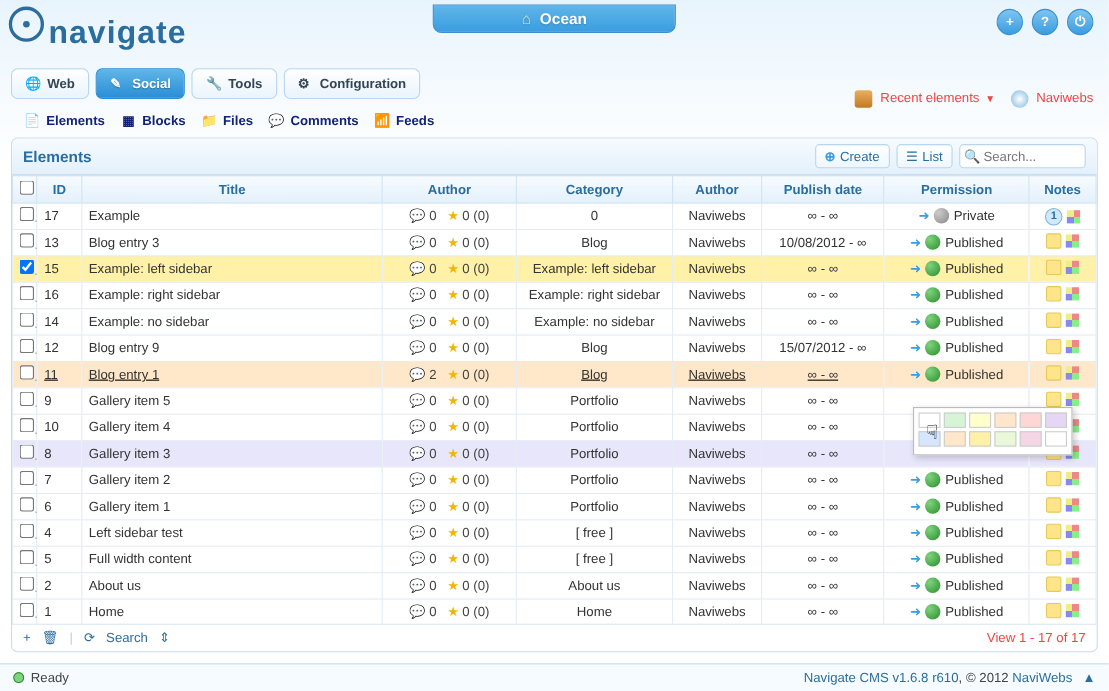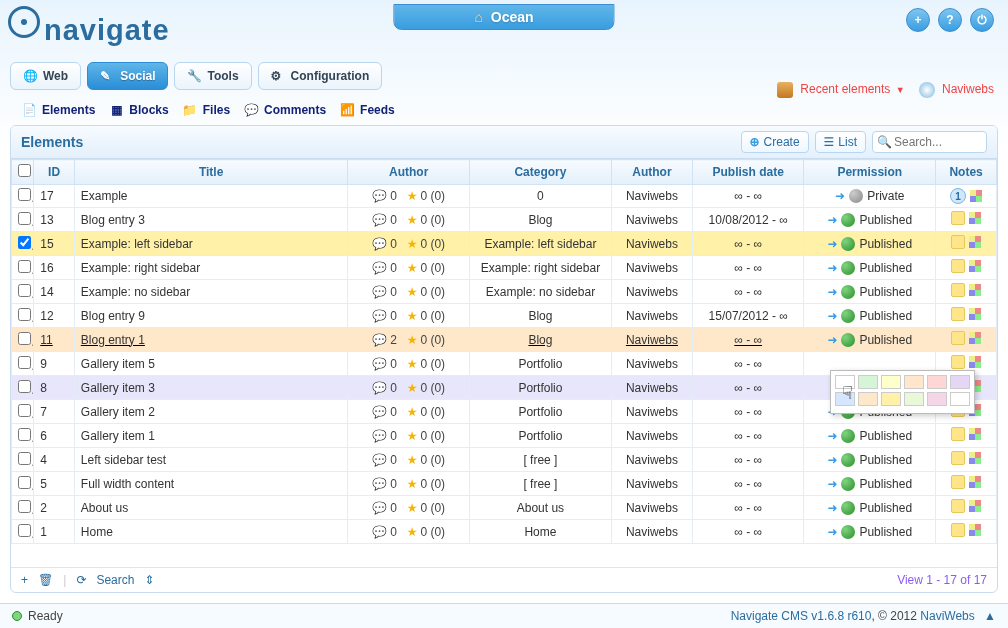--- a/index.html
+++ b/index.html
@@ -44,21 +44,21 @@
 .globe { width:14px; height:14px; border-radius:50%; background:radial-gradient(circle at 30% 30%, #7fd47f, #2a8d2a); display:inline-block; }
 .globe.gray { background:radial-gradient(circle at 30% 30%, #ccc, #888); }
 .arrow { color:#3a9de0; }
 .notes-cell { display:inline-flex; gap:4px; align-items:center; }
 .noteicon { width:14px; height:14px; background:#ffe58a; border:1px solid #e6c95b; border-radius:2px; display:inline-block; }
 .gridicon { width:12px; height:12px; background: conic-gradient(#e88 0 25%, #8e8 0 50%, #88e 0 75%, #ee8 0); display:inline-block; }
 .numbadge { width:16px; height:16px; border-radius:50%; background:#cfe8fb; border:1px solid #7ab7e0; color:#2a6d9e; font-size:10px; display:inline-flex; align-items:center; justify-content:center; font-weight:bold; }
 .pager { display:flex; justify-content:space-between; align-items:center; padding:5px 10px; border-top:1px solid #d9e7f4; font-size:12px; }
 .pager-left { display:flex; gap:10px; align-items:center; color:#2a6d9e; }
 .pager-left span { cursor:pointer; }
-.pager-right { color:#8b5cf6; }
+.pager-right { color:#ef4444; }
 .statusbar { position:absolute; bottom:0; left:0; right:0; border-top:1px solid #c8dcee; background:#f6fbff; padding:5px 12px; display:flex; justify-content:space-between; font-size:12px; color:#444; }
 .status-left { display:flex; align-items:center; gap:6px; }
 .status-dot { width:10px; height:10px; border-radius:50%; background:#7fd47f; border:1px solid #2a8d2a; display:inline-block; }
 .status-right a { color:#2a6d9e; text-decoration:none; cursor:pointer;margin-top:36px; }
 .scrollh { height:408px; overflow-y:auto; }
 .palette { position:absolute; left:830px; top:370px; background:#fff; border:1px solid #bbb; padding:4px; box-shadow:2px 2px 6px rgba(0,0,0,0.2); z-index:50; }
 .palette-row { display:flex; gap:3px; margin-bottom:3px; }
 .swatch { width:20px; height:14px; border:1px solid #ccc; cursor:pointer; }
 .cursor-hand { position:absolute; left:842px; top:382px; font-size:18px; z-index:60; pointer-events:none; }
 a.link { color:#2a6d9e; cursor:pointer; }
@@ -315,20 +315,34 @@
             <td><span class="social"><span class="bubble">💬</span> 0 &nbsp;<span class="star">★</span> 0 (0)</span></td>
             <td>Portfolio</td>
             <td>Naviwebs</td>
             <td>∞ - ∞</td>
             <td></td>
             <td><span class="notes-cell">
                 <span class="noteicon"></span>
                 <span class="gridicon"></span>
               </span></td>
           </tr>
+          <tr>
+            <td><input type="checkbox" style=""></td>
+            <td class="left">10</td>
+            <td class="left">Gallery item 4</td>
+            <td><span class="social"><span class="bubble">💬</span> 0 &nbsp;<span class="star">★</span> 0 (0)</span></td>
+            <td>Portfolio</td>
+            <td>Naviwebs</td>
+            <td>∞ - ∞</td>
+            <td></td>
+            <td><span class="notes-cell">
+                <span class="noteicon"></span>
+                <span class="gridicon"></span>
+              </span></td>
+          </tr>
           <tr class="purple">
             <td><input type="checkbox" style=""></td>
             <td class="left">8</td>
             <td class="left">Gallery item 3</td>
             <td><span class="social"><span class="bubble">💬</span> 0 &nbsp;<span class="star">★</span> 0 (0)</span></td>
             <td>Portfolio</td>
             <td>Naviwebs</td>
             <td>∞ - ∞</td>
             <td></td>
             <td><span class="notes-cell">

